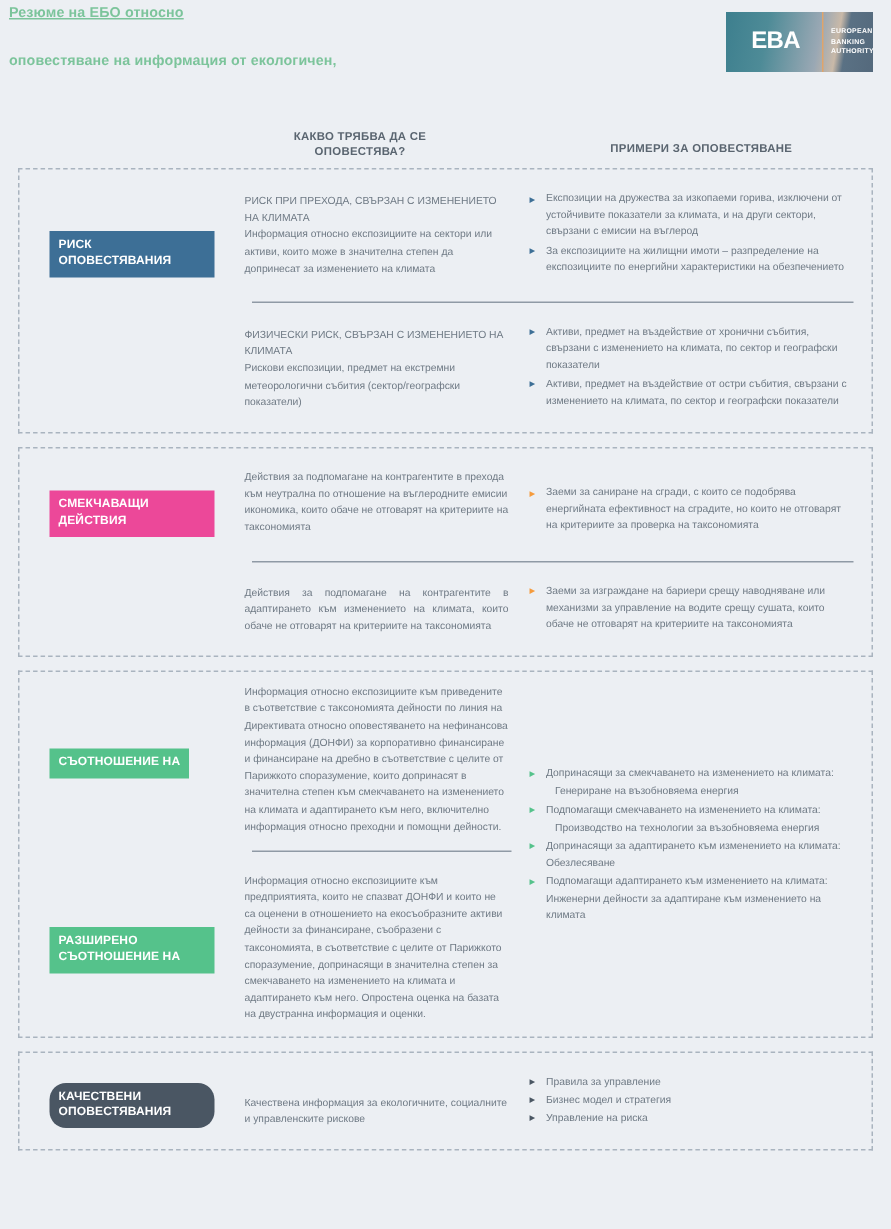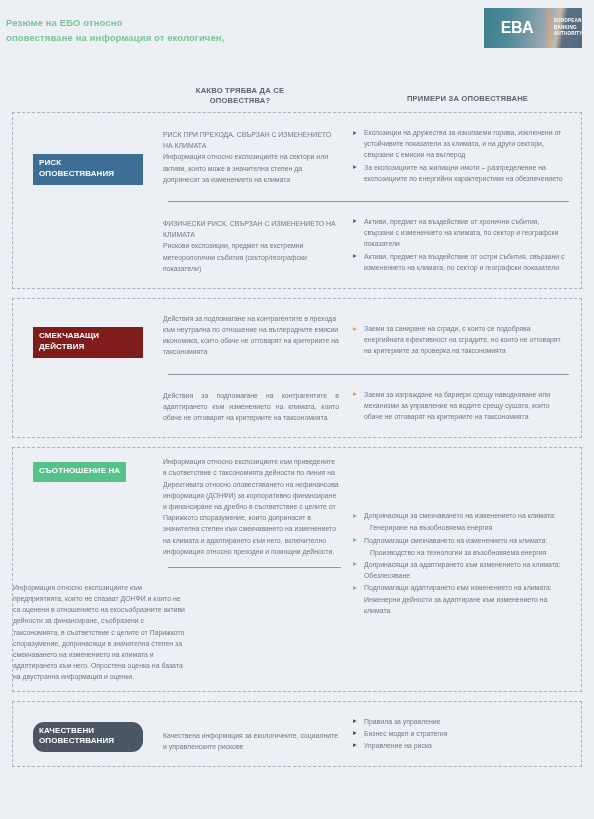--- a/index.html
+++ b/index.html
@@ -29,22 +29,22 @@
     top: 0;
     width: 420px;
   }
   .title-line {
     font-size: 9.5px;
     font-weight: bold;
     color: #7cc49b;
     letter-spacing: 0.1px;
     white-space: nowrap;
   }
-  .title-line.l1 { margin-top: 17px; }
-  .title-line.l2 { margin-top: 4px; }
+  .title-line.l1 { margin-top: 3px; text-decoration: underline; }
+  .title-line.l2 { margin-top: 21px; }
   .title-line.l3 { margin-top: 21px; }
 
   #eba-logo {
     position: absolute;
     right: 12px;
     top: 8px;
     width: 98px;
     height: 40px;
     display: flex;
     align-items: stretch;
@@ -118,21 +118,21 @@
     padding: 4px 6px 5px 6px;
     font-size: 8px;
     font-weight: bold;
     color: #ffffff;
     line-height: 1.35;
     letter-spacing: 0.1px;
     max-width: 110px;
     box-sizing: border-box;
   }
   .tag.risk      { background: #3d6f96; }
-  .tag.mitigate  { background: #7f1d1d; }
+  .tag.mitigate  { background: #ec4899; }
   .tag.ratio     { background: #55c28b; }
   .tag.quality   { background: #4a5663; border-radius: 11px; }
 
   .cell-what {
     flex: 0 0 190px;
     padding: 8px 14px 8px 0;
     box-sizing: border-box;
     font-size: 6.9px;
     line-height: 1.62;
     color: #6f7a85;
@@ -175,21 +175,21 @@
   .hrule {
     height: 1px;
     background: #8f9aa5;
     margin: 2px 12px 0 155px;
   }
 
   
   .stack-row { display: flex; align-items: stretch; }
   .stack-left { flex: 0 0 340px; }
   .stack-right { flex: 1 1 auto; padding: 10px 14px 8px 0; font-size: 6.9px; line-height: 1.62; color: #6f7a85; }
-  .stack-block { display: flex; align-items: flex-start; }
+  .stack-block { display: flex; align-items: center; }
 </style>
 </head>
 <body>
 
 <div id="page-header">
 
   <div id="title-block">
     <div class="title-line l1">Резюме на ЕБО относно</div>
     <div class="title-line l2">оповестяване на информация от екологичен,</div>
   </div>
@@ -276,20 +276,23 @@
       <div class="stack-block">
         <div class="cell-label">
           <span class="tag ratio">СЪОТНОШЕНИЕ НА</span>
         </div>
         <div class="cell-what">Информация относно експозициите към приведените в съответствие с таксономията дейности по линия на Директивата относно оповестяването на нефинансова информация (ДОНФИ) за корпоративно финансиране и финансиране на дребно в съответствие с целите от Парижкото споразумение, които допринасят в значителна степен към смекчаването на изменението на климата и адаптирането към него, включително информация относно преходни и помощни дейности.</div>
       </div>
 
       <div class="hrule" style="margin:2px 12px 0 155px;"></div>
 
       <div class="stack-block" style="padding-top:6px;">
+        <div class="cell-label">
+          <span class="tag ratio">РАЗШИРЕНО СЪОТНОШЕНИЕ НА</span>
+        </div>
         <div class="cell-what">Информация относно експозициите към предприятията, които не спазват ДОНФИ и които не са оценени в отношението на екосъобразните активи дейности за финансиране, съобразени с таксономията, в съответствие с целите от Парижкото споразумение, допринасящи в значителна степен за смекчаването на изменението на климата и адаптирането към него. Опростена оценка на базата на двустранна информация и оценки.</div>
       </div>
 
     </div>
 
     <div class="stack-right">
       <ul class="bullets green" style="padding-top:52px;">
         <li>Допринасящи за смекчаването на изменението на климата:</li>
         <li class="sub">Генериране на възобновяема енергия</li>
         <li>Подпомагащи смекчаването на изменението на климата:</li>

